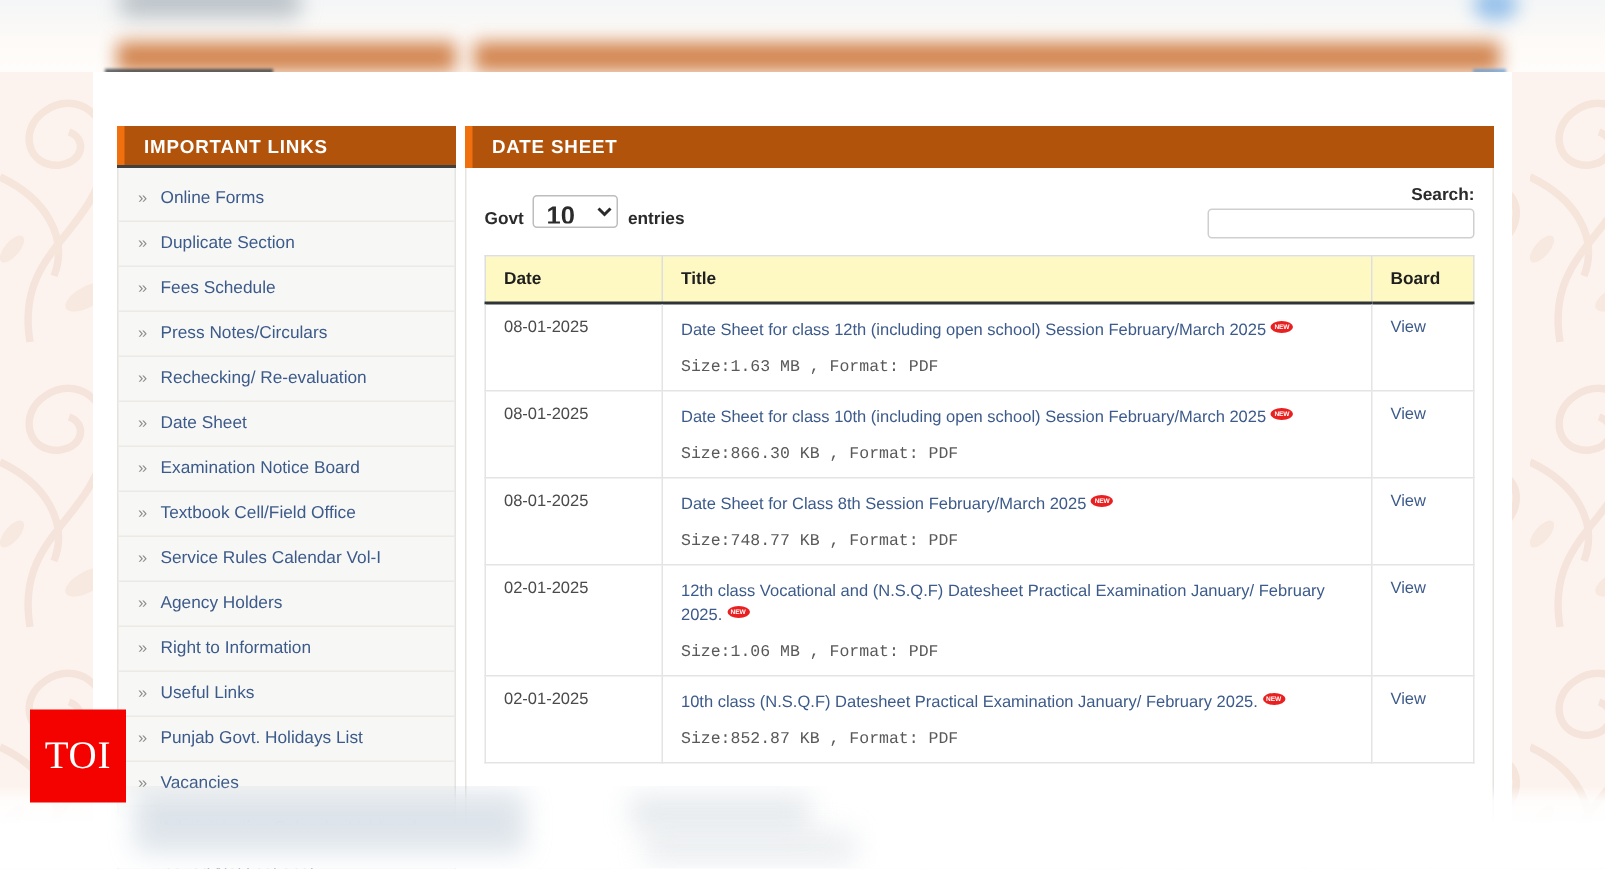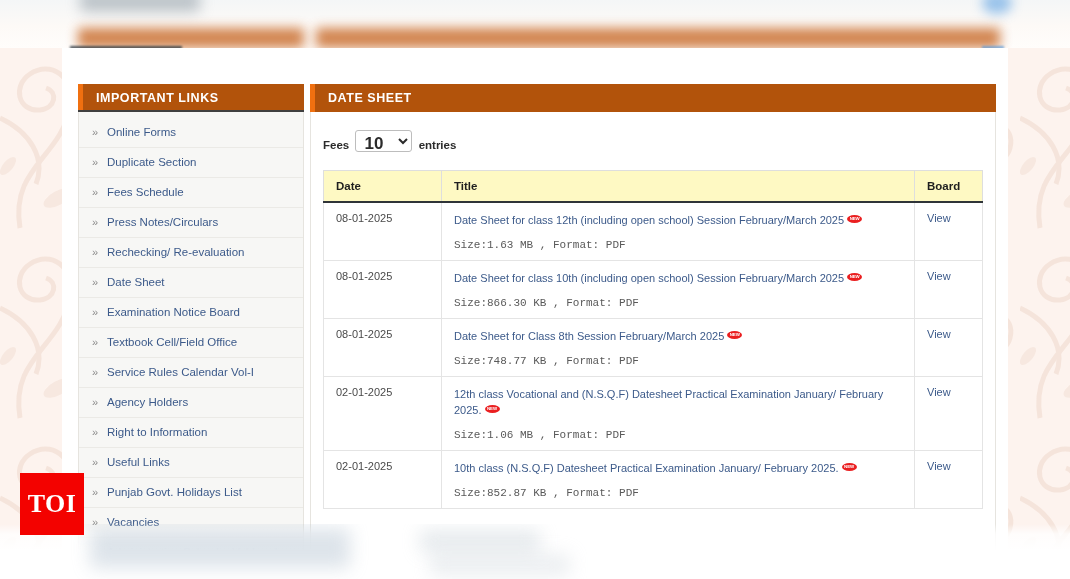--- a/index.html
+++ b/index.html
@@ -273,21 +273,21 @@
     left: 20px; top: 473px;
     width: 64px; height: 62px;
     background: #f30200;
     display: flex;
     align-items: center;
     justify-content: center;
     z-index: 40;
   }
   .toi-logo span {
     font-family: "Liberation Serif", serif;
-    font-weight: bold;
+    font-weight: normal;
     font-size: 26px;
     color: #ffffff;
     letter-spacing: .5px;
   }
 
   
   .bottom-veil {
     position: absolute;
     left: 0; top: 524px; width: 1070px; height: 55px;
     z-index: 30;
@@ -404,30 +404,34 @@
 
     </div>
   </div>
 
   <div class="mainpanel">
     <div class="panel-head">DATE SHEET</div>
     <div class="mainpanel-body">
 
       <div class="table-controls">
         <div class="dt-length">
-          <span>Fees</span>
+          <span>Govt</span>
           <select>
             <option selected="">10</option>
             <option>25</option>
             <option>50</option>
             <option>100</option>
           </select>
           <span>entries</span>
         </div>
 
+        <div class="dt-filter">
+          <span class="lbl">Search:</span>
+          <input type="text" value="" style="">
+        </div>
       </div>
 
       <table class="dt">
         <colgroup>
           <col class="col-date">
             <col>
             <col class="col-link">
         </colgroup>
         <thead>
           <tr>

